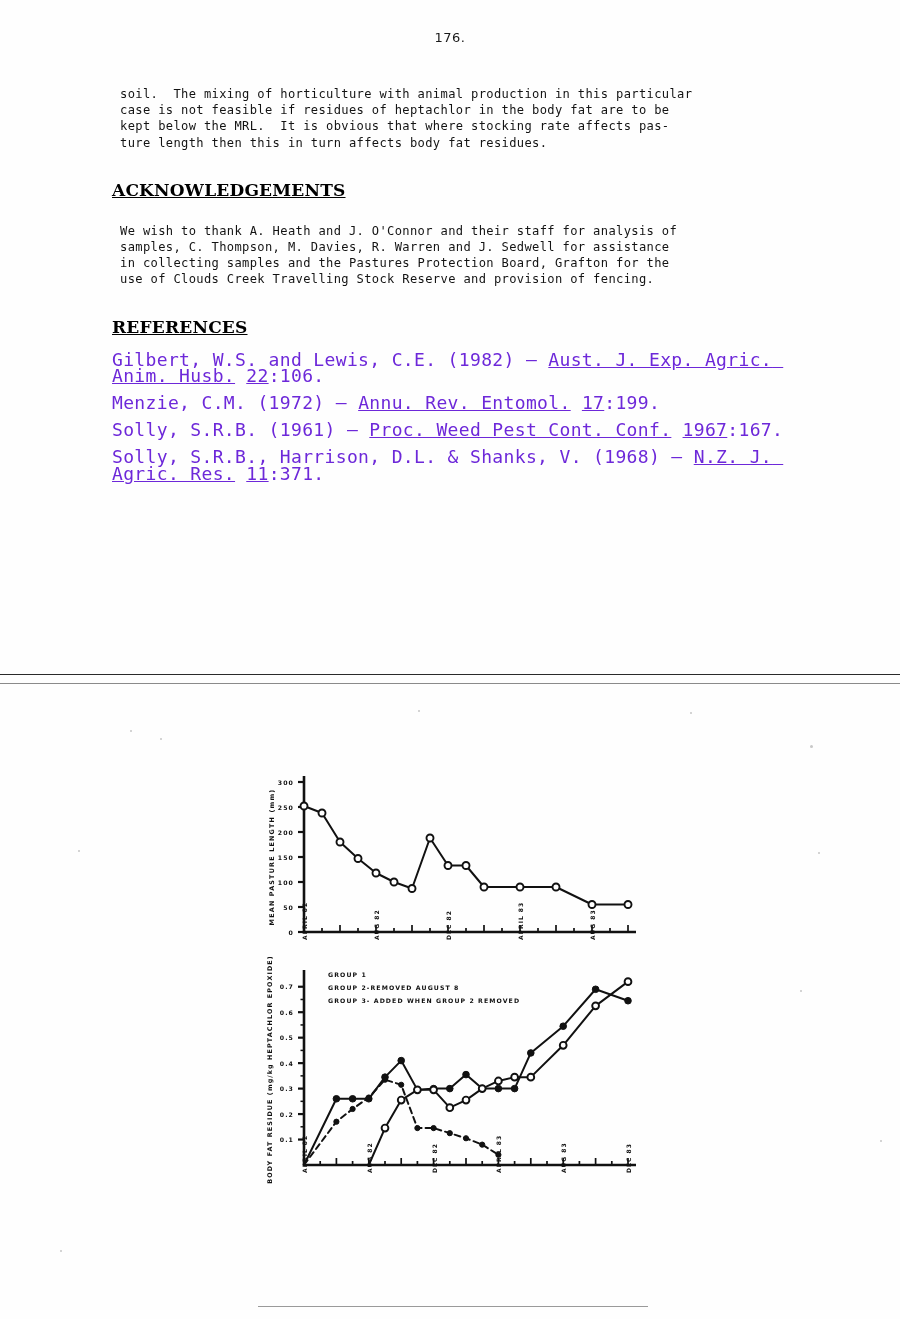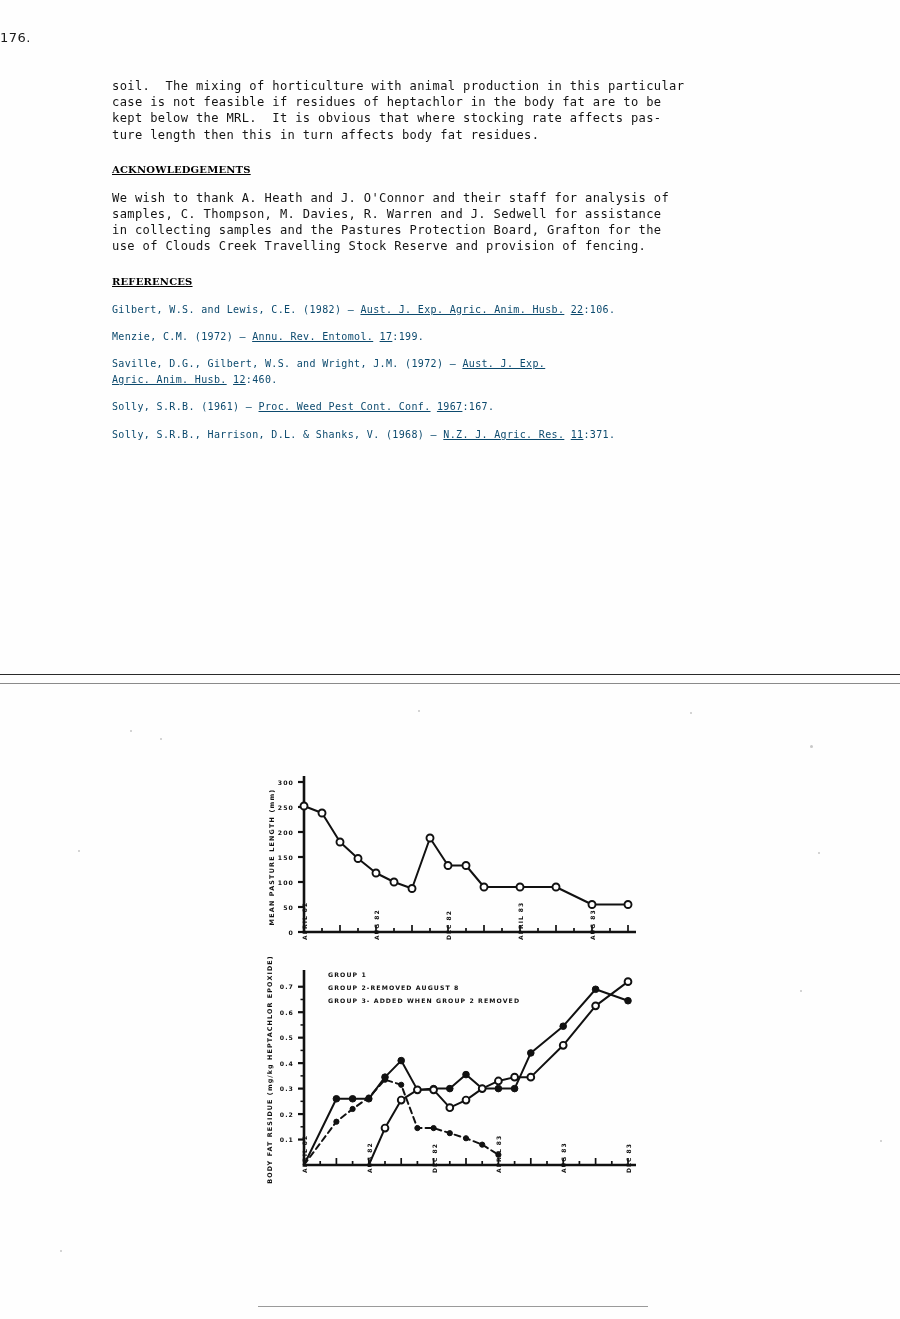--- a/index.html
+++ b/index.html
@@ -20,60 +20,61 @@
   #page {
     position: absolute;
     inset: 0;
     background: #fefefe;
   }
   .page-number {
     position: absolute;
     top: 30px;
     left: 0;
     width: 900px;
+    text-align: center;
     font-family: "DejaVu Sans", sans-serif;
     font-size: 13px;
     letter-spacing: 0.5px;
     color: #1a1a1a;
   }
 
   
   .text-col {
     position: absolute;
     left: 112px;
     width: 700px;
     top: 78px;
   }
   .para {
     font-family: "DejaVu Sans Mono", monospace;
     font-size: 12.1px;
     line-height: 16.2px;
     letter-spacing: 0.35px;
     color: #131313;
     white-space: pre-wrap;
-    margin: 0;
+    margin: 8px;
   }
   .section-head {
     font-family: "DejaVu Serif", serif;
     font-weight: bold;
-    font-size: 10px;
+    font-size: 17px;
     letter-spacing: 0.2px;
     text-decoration: underline;
     margin: 0;
     color: #000;
   }
   .gap-lg { height: 21px; }
   .gap-md { height: 15px; }
 
   .ref {
     font-family: "DejaVu Sans Mono", monospace;
-    font-size: 10px;
+    font-size: 18px;
     line-height: 16.2px;
     letter-spacing: 0.35px;
-    color: #0c4a6e;
+    color: #6d28d9;
     margin: 0 0 11px 0;
     white-space: pre-wrap;
   }
   .ref .u { text-decoration: underline; }
   .ref .ui { text-decoration: underline; }
 
   
   .hr-top {
     position: absolute;
     left: 0;
@@ -140,22 +141,20 @@
 in collecting samples and the Pastures Protection Board, Grafton for the
 use of Clouds Creek Travelling Stock Reserve and provision of fencing.</p>
 
     <div class="gap-lg"></div>
     <p class="section-head">REFERENCES</p>
     <div class="gap-md"></div>
 
     <div id="reference-list">
         <p class="ref"><span>Gilbert, W.S. and Lewis, C.E. (1982) – </span><span class="u">Aust. J. Exp. Agric. Anim. Husb.</span> <span class="ui">22</span><span>:106.</span></p>
         <p class="ref"><span>Menzie, C.M. (1972) – </span><span class="u">Annu. Rev. Entomol.</span> <span class="ui">17</span><span>:199.</span></p>
-        <p class="ref"><span>Saville, D.G., Gilbert, W.S. and Wright, J.M. (1972) – </span><span class="u">Aust. J. Exp.
-Agric. Anim. Husb.</span> <span class="ui">12</span><span>:460.</span></p>
         <p class="ref"><span>Solly, S.R.B. (1961) – </span><span class="u">Proc. Weed Pest Cont. Conf.</span> <span class="ui">1967</span><span>:167.</span></p>
         <p class="ref"><span>Solly, S.R.B., Harrison, D.L. &amp; Shanks, V. (1968) – </span><span class="u">N.Z. J. Agric. Res.</span> <span class="ui">11</span><span>:371.</span></p>
       </div>
   </div>
 
   <div class="hr-top"></div>
   <div class="hr-top2"></div>
 
   <div id="figure">
     <svg id="figure-svg" width="900" height="620" viewBox="0 0 900 620" xmlns="http://www.w3.org/2000/svg">

